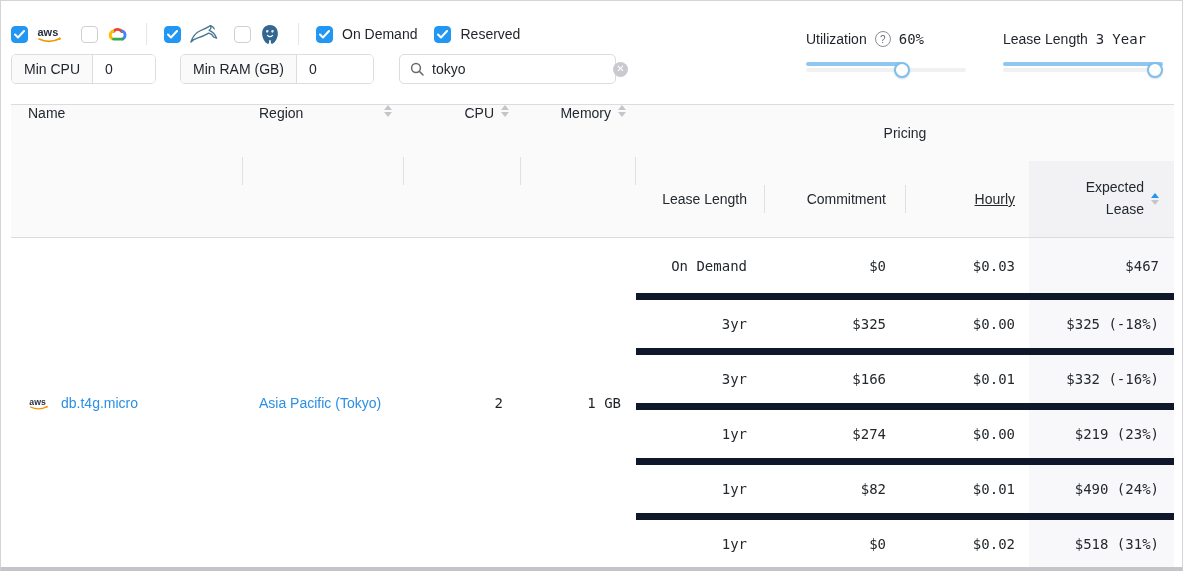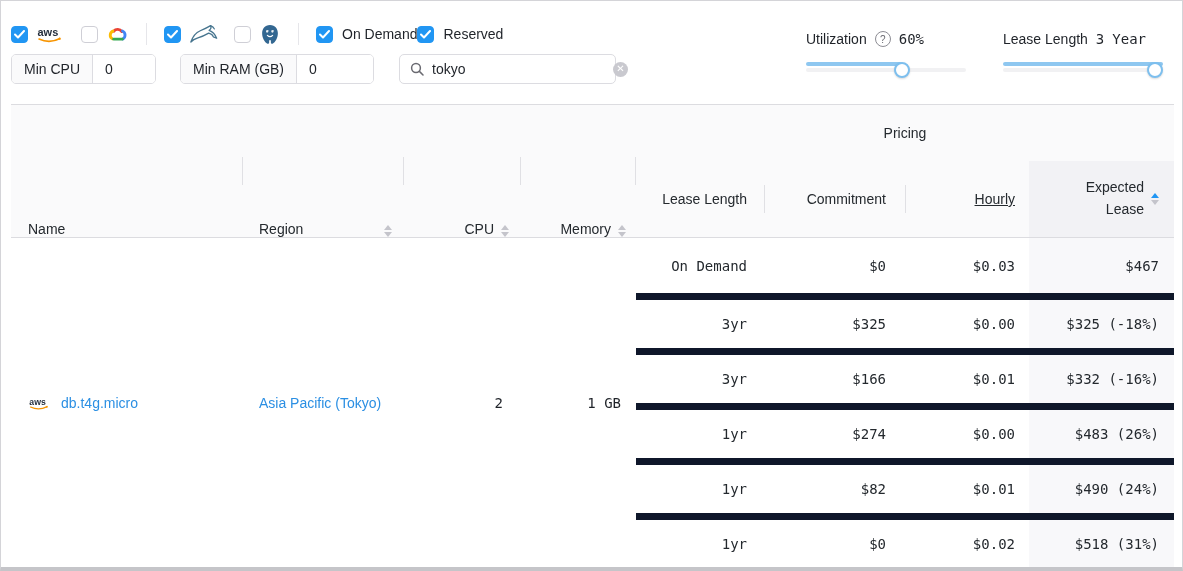--- a/index.html
+++ b/index.html
@@ -52,21 +52,21 @@
   .slider { position:relative; margin-top:13px; height:16px; cursor:pointer; }
   .slider .track { position:absolute; top:6px; left:0; right:0; height:4px; border-radius:2px; background:#f1f1f3; }
   .slider .fill { position:absolute; top:0; left:0; height:4px; border-radius:2px; background:#8ec7f0; }
   .slider .thumb { position:absolute; top:0; width:16px; height:16px; border-radius:50%; background:#fff;
                    border:2px solid #7dbfee; box-shadow:0 1px 2px rgba(0,0,0,.15); }
 
   
   .tbl { position:absolute; top:103px; left:10px; width:1163px; }
   .thead { display:flex; height:134px; background:#fafafb; border-top:1px solid #dcdce0;
            border-bottom:1px solid #dcdce0; }
-  .hcell { position:relative; display:flex; align-items:flex-end; font-weight:500; color:#24292e; }
+  .hcell { position:relative; display:flex; align-items:flex-start; font-weight:500; color:#24292e; }
   .hcell .divider { position:absolute; right:0; top:calc(50% - 14px); width:1px; height:28px; background:#e0e0e4; }
   .c-name   { width:232px; padding-left:17px; }
   .c-region { width:161px; padding-left:16px; padding-right:12px; }
   .c-cpu    { width:117px; justify-content:flex-end; padding-right:12px; }
   .c-mem    { width:115px; justify-content:flex-end; padding-right:10px; }
   .spacer { flex:1; }
 
   .pzone { width:538px; display:flex; flex-direction:column; }
   .pzone-title { margin-top:20px; height:22px; text-align:center; font-weight:500; color:#24292e; }
   .psub { flex:1; display:flex; padding-top:14px; }
@@ -172,21 +172,21 @@
 
       <span class="grp">
         <span class="cb checked">
           <svg width="11" height="9" viewBox="0 0 11 9">
               <polyline points="1,4.5 4,7.5 10,1" fill="none" stroke="#fff" stroke-width="2" stroke-linecap="round" stroke-linejoin="round"></polyline>
             </svg>
         </span>
         <span class="cb-label">On Demand</span>
       </span>
 
-      <span class="grp" style="">
+      <span class="grp" style="margin-left:17px;">
         <span class="cb checked">
           <svg width="11" height="9" viewBox="0 0 11 9">
               <polyline points="1,4.5 4,7.5 10,1" fill="none" stroke="#fff" stroke-width="2" stroke-linecap="round" stroke-linejoin="round"></polyline>
             </svg>
         </span>
         <span class="cb-label">Reserved</span>
       </span>
     </div>
 
     <div class="row2">
@@ -335,21 +335,21 @@
         <div class="p-row">
           <div class="pr-lease">3yr</div>
           <div class="pr-commit">$166</div>
           <div class="pr-hourly">$0.01</div>
           <div class="pr-expected">$332 (-16%)</div>
         </div>
         <div class="p-row">
           <div class="pr-lease">1yr</div>
           <div class="pr-commit">$274</div>
           <div class="pr-hourly">$0.00</div>
-          <div class="pr-expected">$483 (26%)</div>
+          <div class="pr-expected">$219 (23%)</div>
         </div>
         <div class="p-row">
           <div class="pr-lease">1yr</div>
           <div class="pr-commit">$82</div>
           <div class="pr-hourly">$0.01</div>
           <div class="pr-expected">$490 (24%)</div>
         </div>
         <div class="p-row">
           <div class="pr-lease">1yr</div>
           <div class="pr-commit">$0</div>

